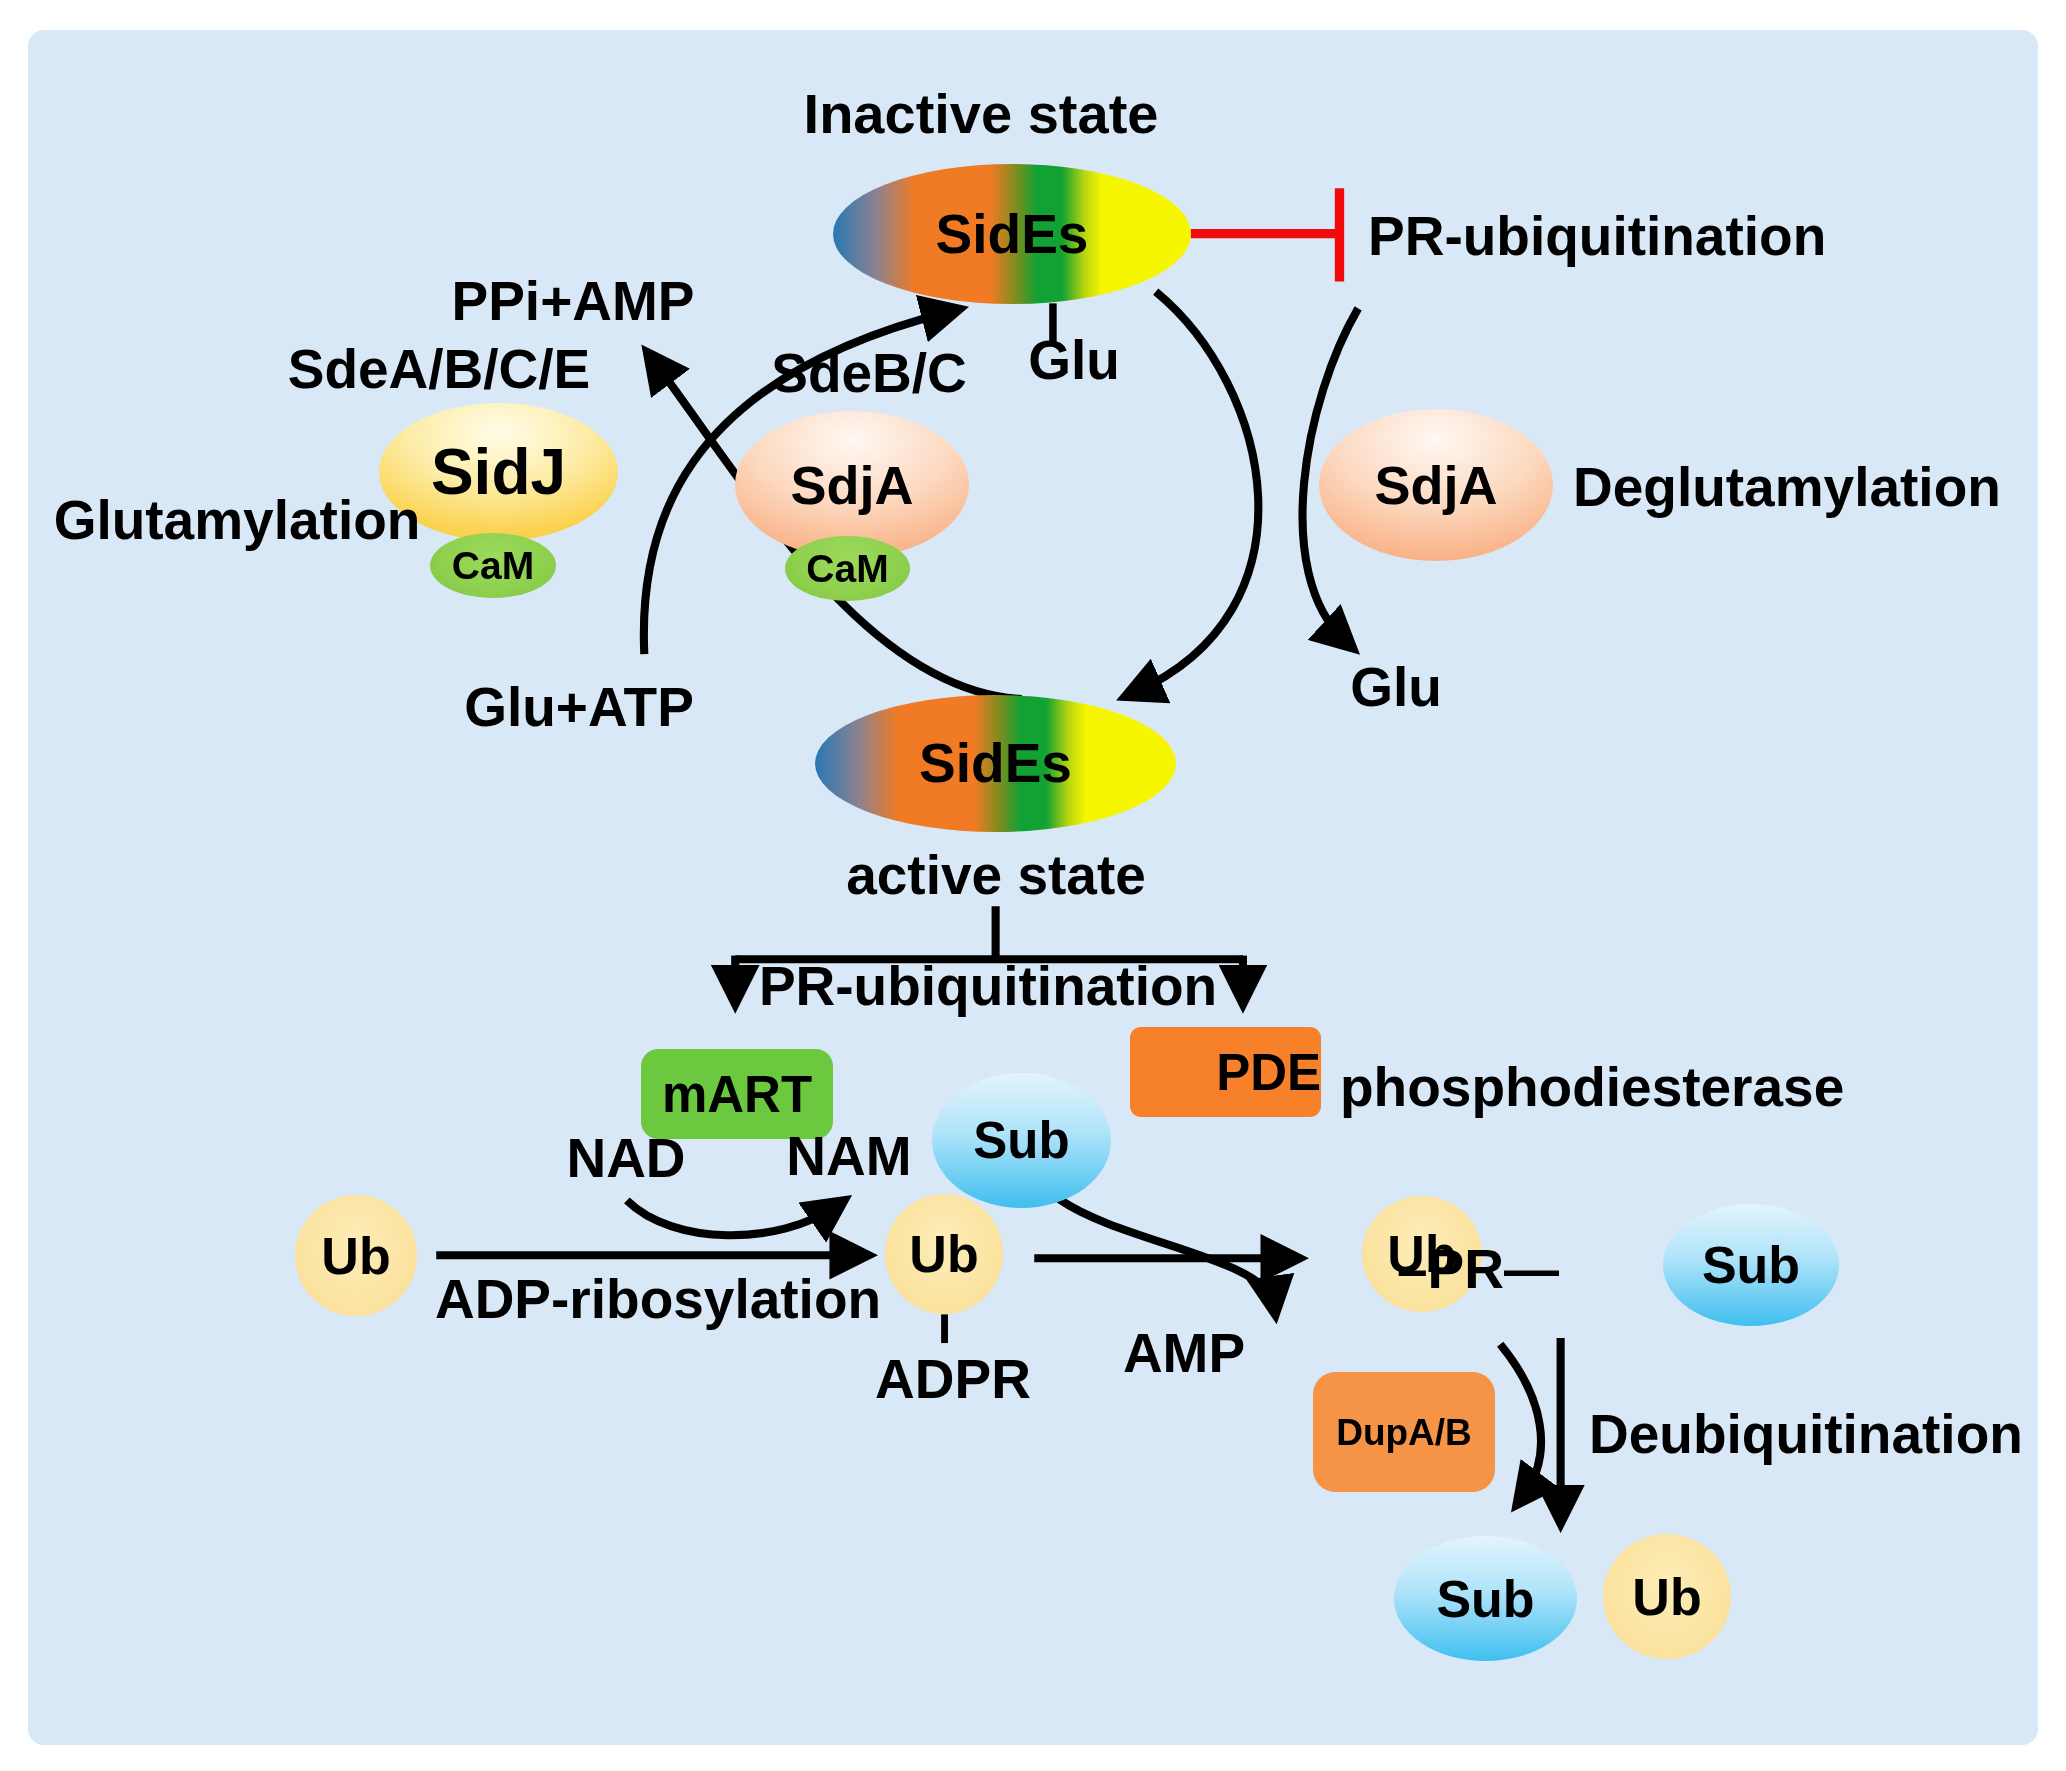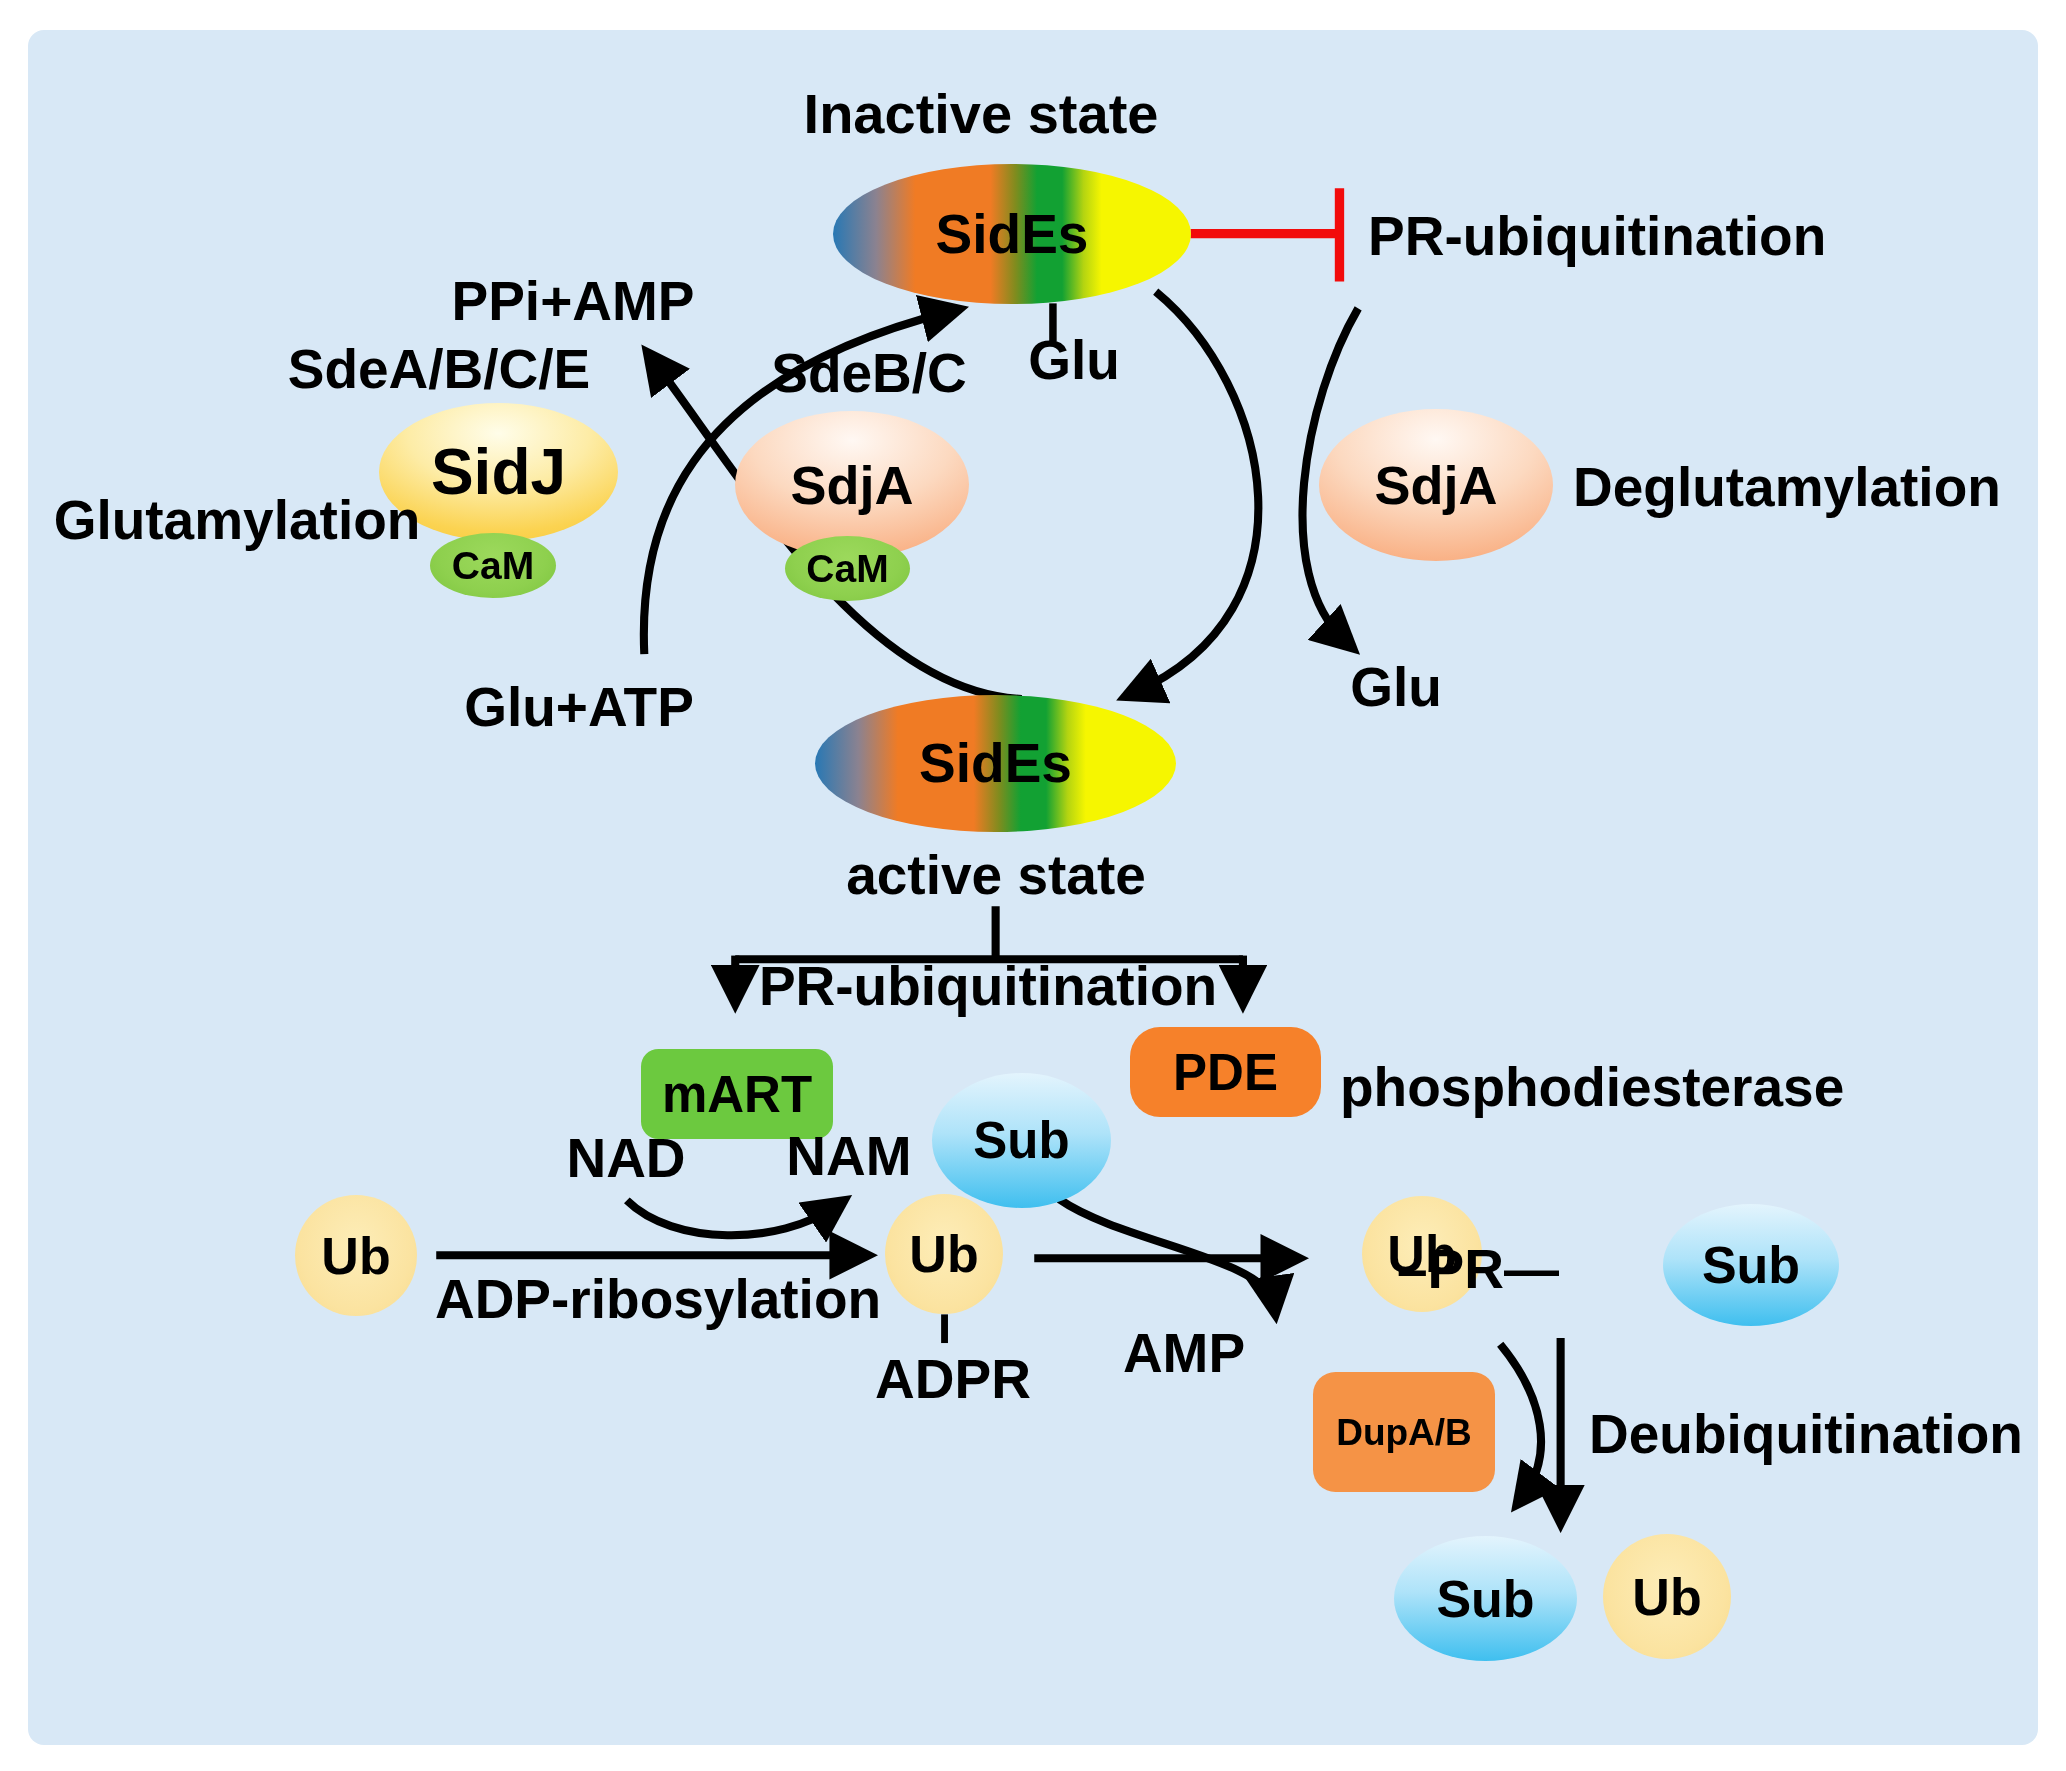--- a/index.html
+++ b/index.html
@@ -21,21 +21,21 @@
   }
   .lbl{position:absolute;white-space:nowrap;transform:translate(-50%,-50%);font-size:55px;line-height:1;}
   .lbl-left{position:absolute;white-space:nowrap;transform:translate(0,-50%);font-size:55px;line-height:1;}
   .rainbow{background:linear-gradient(90deg,#2878b4 0%,#8b8290 12%,#f07b24 23%,#f07b24 44%,#7f8c1e 51%,#12a133 57%,#12a133 64%,#b4d411 70%,#f6f600 75%,#f6f600 100%);}
   .sidj{background:radial-gradient(ellipse 95% 95% at 50% 22%,#fffde9 0%,#fdeca6 40%,#fbd351 75%,#f7c636 100%);}
   .sdja{background:radial-gradient(ellipse 95% 95% at 50% 20%,#fff8f3 0%,#fcd9c0 45%,#f9b084 85%,#f7a473 100%);}
   .cam{background:radial-gradient(ellipse at 50% 35%,#9cd95c 0%,#8ed04e 60%,#7cc43e 100%);}
   .ub{background:radial-gradient(ellipse at 50% 42%,#fdedb8 0%,#fbe3a0 65%,#f8da8a 100%);}
   .sub{background:linear-gradient(180deg,#e3f4fd 0%,#aee3f9 45%,#3fbfef 100%);}
   .mart{background:#6cc93f;border-radius:17.4px;}
-  .pde{background:#f6812a;border-radius:30px;}
+  .pde{background:#f6812a;border-radius:11px;justify-content:flex-end;}
   .dupab{background:#f59346;border-radius:22.4px;}
 </style>
 </head>
 <body>
 
 <div id="stage">
   <div id="panel"></div>
 
   <svg class="links" viewBox="0 0 3316 2843">
     <defs>

